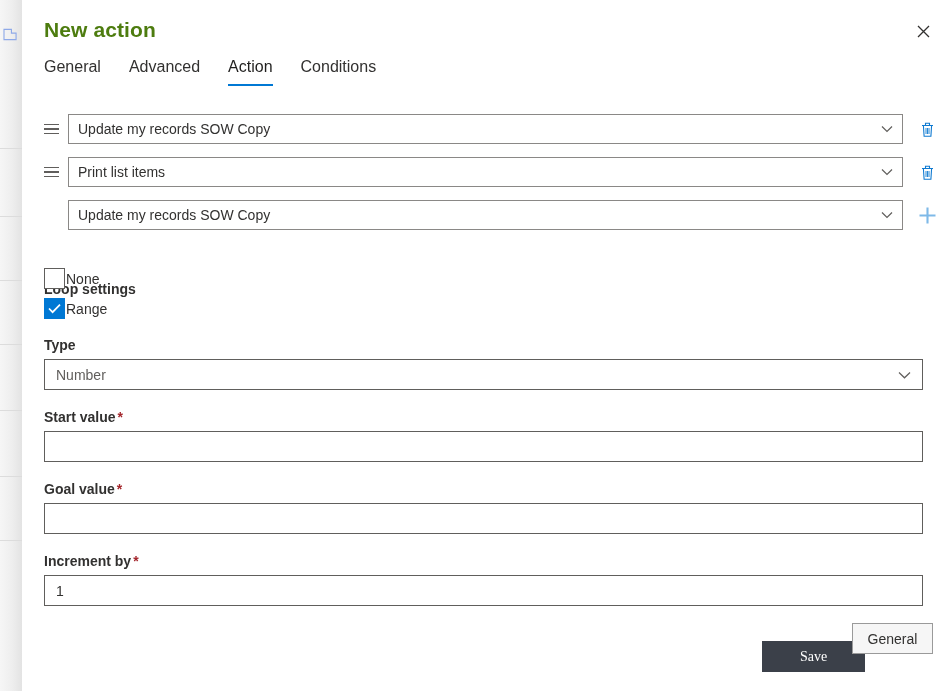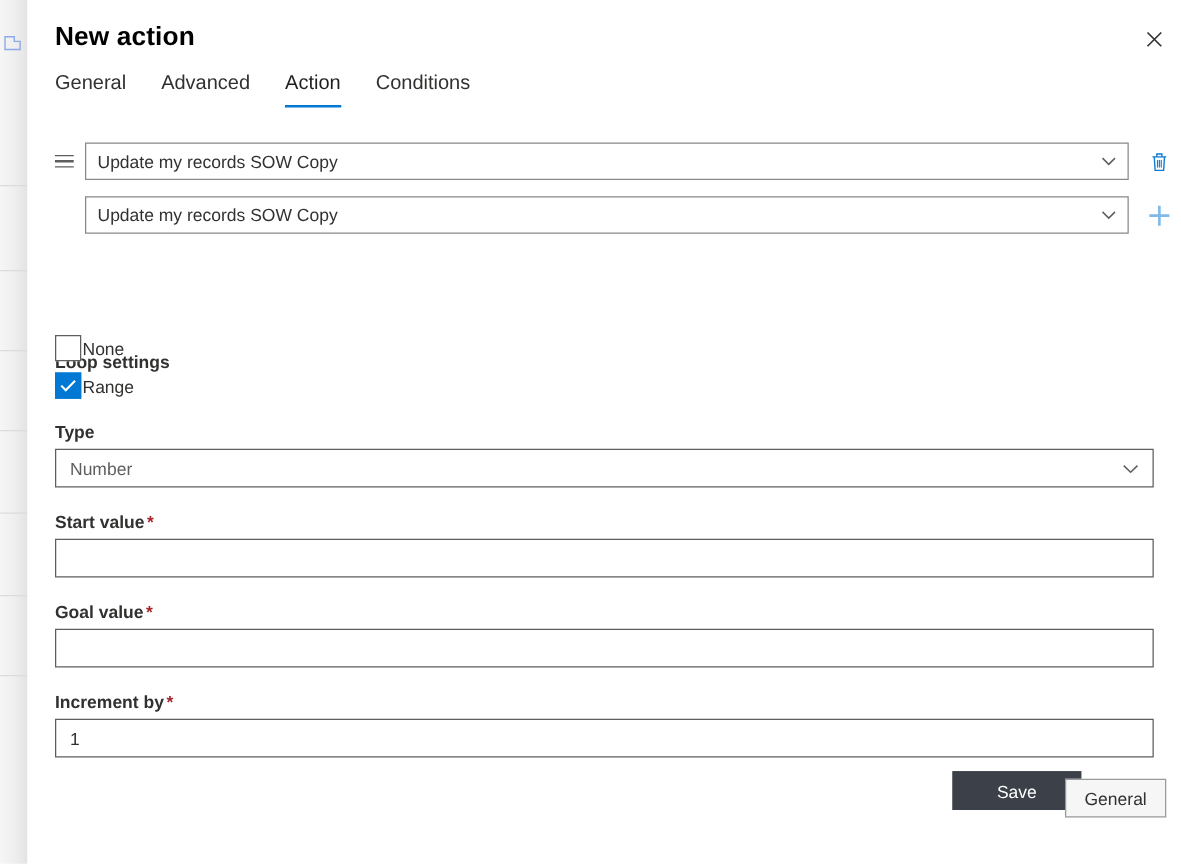--- a/index.html
+++ b/index.html
@@ -39,21 +39,21 @@
     left: 22px; top: 0;
     width: 923px; height: 691px;
     background: #ffffff;
   }
 
   .title {
     position: absolute;
     left: 22px; top: 18px;
     font-size: 21px;
     font-weight: bold;
-    color: #000000;
+    color: #4d7c0f;
     letter-spacing: .1px;
   }
 
   .close-btn {
     position: absolute;
     right: 4px; top: 14px;
     width: 36px; height: 34px;
     display: flex; align-items: center; justify-content: center;
     color: #323130;
     cursor: pointer;
@@ -282,20 +282,41 @@
         </span>
       </div>
       <div class="row-icon">
         <svg width="15" height="17" viewBox="0 0 15 17">
           <path d="M2 4.5 H13 M5.5 4.5 V2.2 H9.5 V4.5 M3.4 4.5 L4.1 15.3 H10.9 L11.6 4.5" fill="none" stroke="#0f7ad1" stroke-width="1.1"></path>
           <path d="M6 7 V13 M7.5 7 V13 M9 7 V13" stroke="#0f7ad1" stroke-width="0.9"></path>
         </svg>
       </div>
     </div>
 
+    <div class="action-row">
+      <div class="drag-handle">
+        <span></span>
+          <span></span>
+          <span></span>
+      </div>
+      <div class="combo">
+        <span>Print list items</span>
+        <span class="chev">
+          <svg width="12" height="8" viewBox="0 0 12 8">
+              <path d="M1 1.5 L6 6.5 L11 1.5" fill="none" stroke="#605e5c" stroke-width="1.2"></path>
+            </svg>
+        </span>
+      </div>
+      <div class="row-icon">
+        <svg width="15" height="17" viewBox="0 0 15 17">
+          <path d="M2 4.5 H13 M5.5 4.5 V2.2 H9.5 V4.5 M3.4 4.5 L4.1 15.3 H10.9 L11.6 4.5" fill="none" stroke="#0f7ad1" stroke-width="1.1"></path>
+          <path d="M6 7 V13 M7.5 7 V13 M9 7 V13" stroke="#0f7ad1" stroke-width="0.9"></path>
+        </svg>
+      </div>
+    </div>
 
     <div class="action-row">
       <div class="row-indent"></div>
       <div class="combo">
         <span>Update my records SOW Copy</span>
         <span class="chev">
           <svg width="12" height="8" viewBox="0 0 12 8">
               <path d="M1 1.5 L6 6.5 L11 1.5" fill="none" stroke="#605e5c" stroke-width="1.2"></path>
             </svg>
         </span>
@@ -350,16 +371,16 @@
     <span></span>
   </div>
 
   <div class="field-label" style="top:553px">
     <span>Increment by</span><span class="req">*</span>
   </div>
   <div class="input-box" style="top:575px">
     <span>1</span>
   </div>
 
-  <div class="btn btn-primary" style="left:740px; top:617px; width:103px;">Save</div>
+  <div class="btn btn-primary" style="left:740px; top:641px; width:103px;font-family:Liberation Serif, serif;">Save</div>
   <div class="btn btn-secondary" style="left:830px; top:623px; width:81px;">General</div>
 
 </div>
 
 </body></html>

